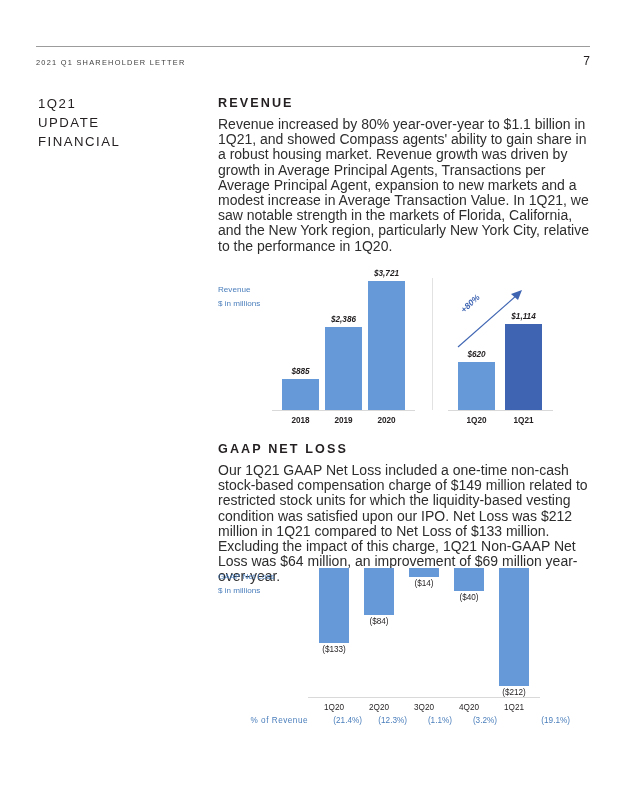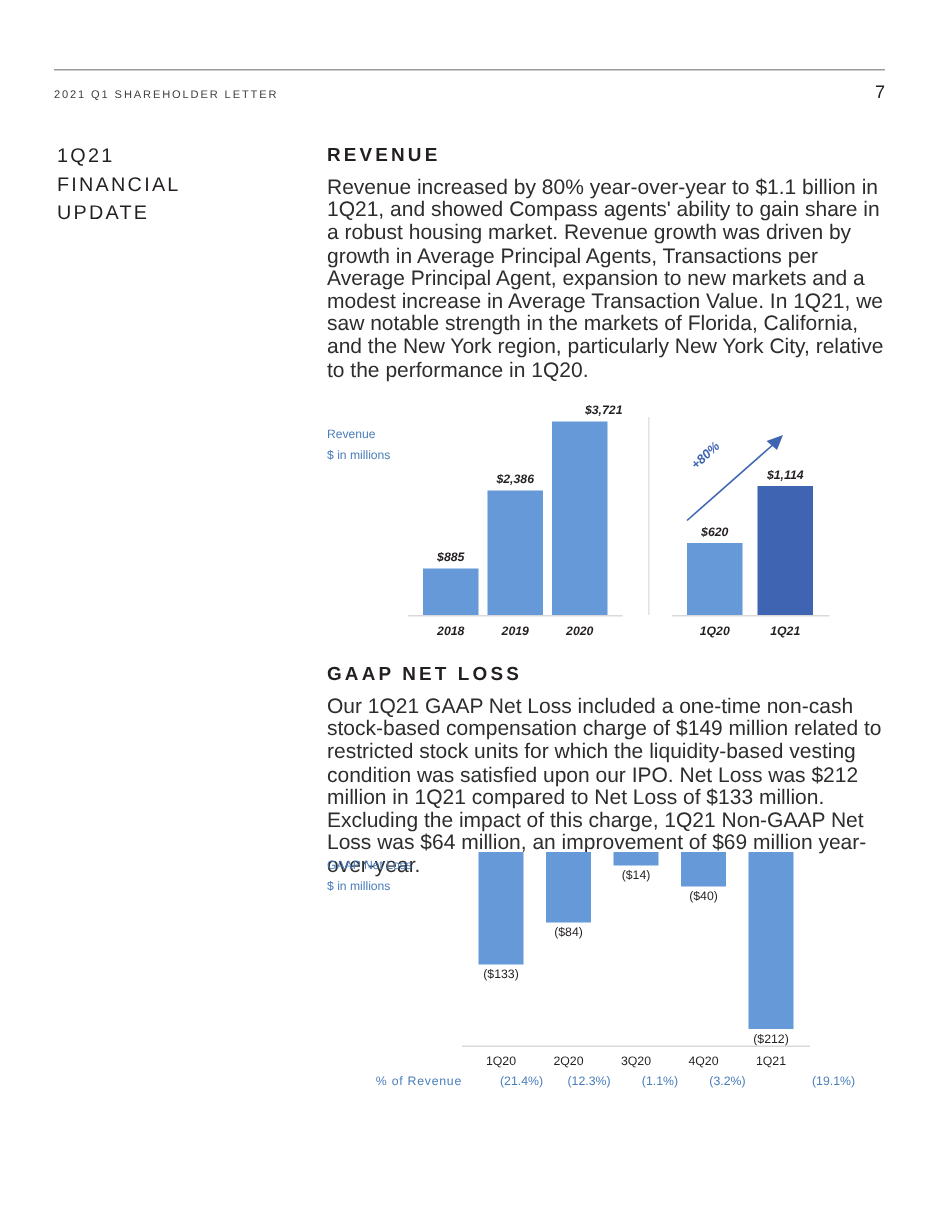--- a/index.html
+++ b/index.html
@@ -118,21 +118,20 @@
     white-space: nowrap;
     text-align: center;
   }
   .cat-label {
     position: absolute;
     font-size: 8.2px;
     font-weight: bold;
     color: #231f20;
     white-space: nowrap;
     text-align: center;
-    font-style: italic;
   }
 
   
   .nl-value {
     position: absolute;
     font-size: 8.2px;
     color: #231f20;
     white-space: nowrap;
     text-align: center;
   }
@@ -184,42 +183,42 @@
 <body>
 
 <div class="page">
 
   <div class="header-rule"></div>
   <div class="header-label">2021 Q1 SHAREHOLDER LETTER</div>
   <div class="page-number">7</div>
 
   <div class="rail-title">
     <div>1Q21</div>
+    <div>UPDATE</div>
     <div>FINANCIAL</div>
-    <div>UPDATE</div>
   </div>
 
   <div class="col" id="revenue-block">
     <h2 class="sec-head">REVENUE</h2>
     <p class="para">Revenue increased by 80% year-over-year to $1.1 billion in 1Q21, and showed Compass agents' ability to gain share in a robust housing market. Revenue growth was driven by growth in Average Principal Agents, Transactions per Average Principal Agent, expansion to new markets and a modest increase in Average Transaction Value. In 1Q21, we saw notable strength in the markets of Florida, California, and the New York region, particularly New York City, relative to the performance in 1Q20.</p>
   </div>
 
   <div>
     <div class="chart-legend" style="left:218px; top:283px;">
       <div>Revenue</div>
       <div>$ in millions</div>
     </div>
 
     <div class="bar" style="left:282px; top:379px; width:37px; height:31px;"></div>
     <div class="bar" style="left:325px; top:327px; width:37px; height:83px;"></div>
     <div class="bar" style="left:368px; top:281px; width:37px; height:129px;"></div>
 
     <div class="bar-value" style="left:272px; top:367px; width:57px;">$885</div>
     <div class="bar-value" style="left:315px; top:315px; width:57px;">$2,386</div>
-    <div class="bar-value" style="left:358px; top:269px; width:57px;text-align:right;">$3,721</div>
+    <div class="bar-value" style="left:358px; top:269px; width:57px;">$3,721</div>
 
     <div class="axis-line" style="left:272px; top:410px; width:143px;"></div>
 
     <div class="cat-label" style="left:272px; top:416px; width:57px;">2018</div>
     <div class="cat-label" style="left:315px; top:416px; width:57px;">2019</div>
     <div class="cat-label" style="left:358px; top:416px; width:57px;">2020</div>
   </div>
 
   <div class="v-divider" style="left:432px; top:278px; height:132px;"></div>
 

